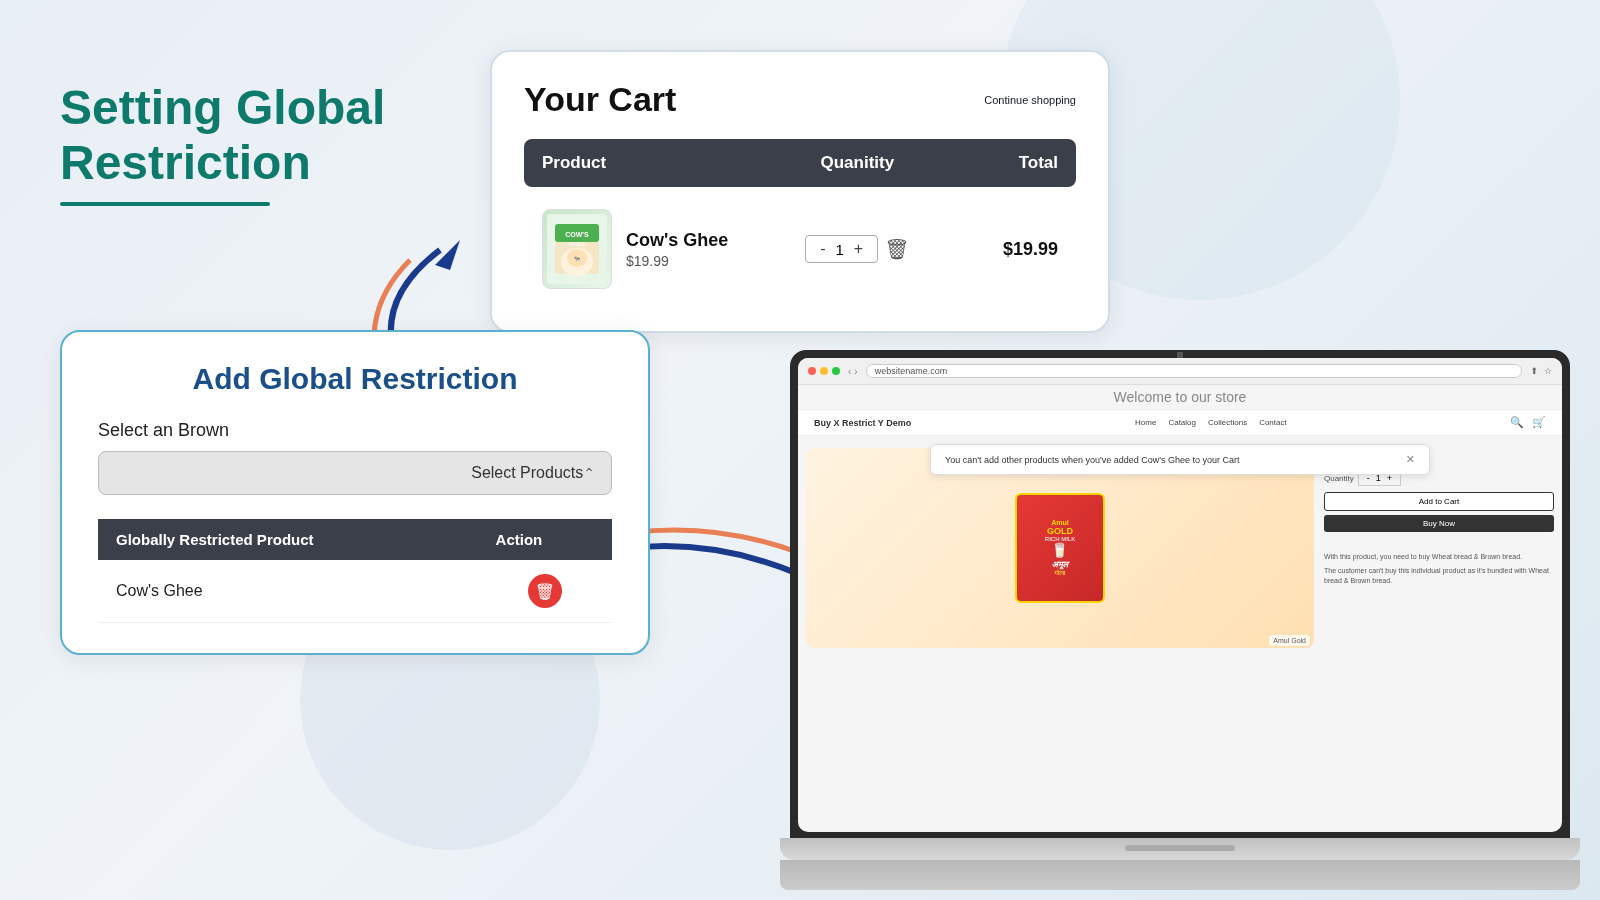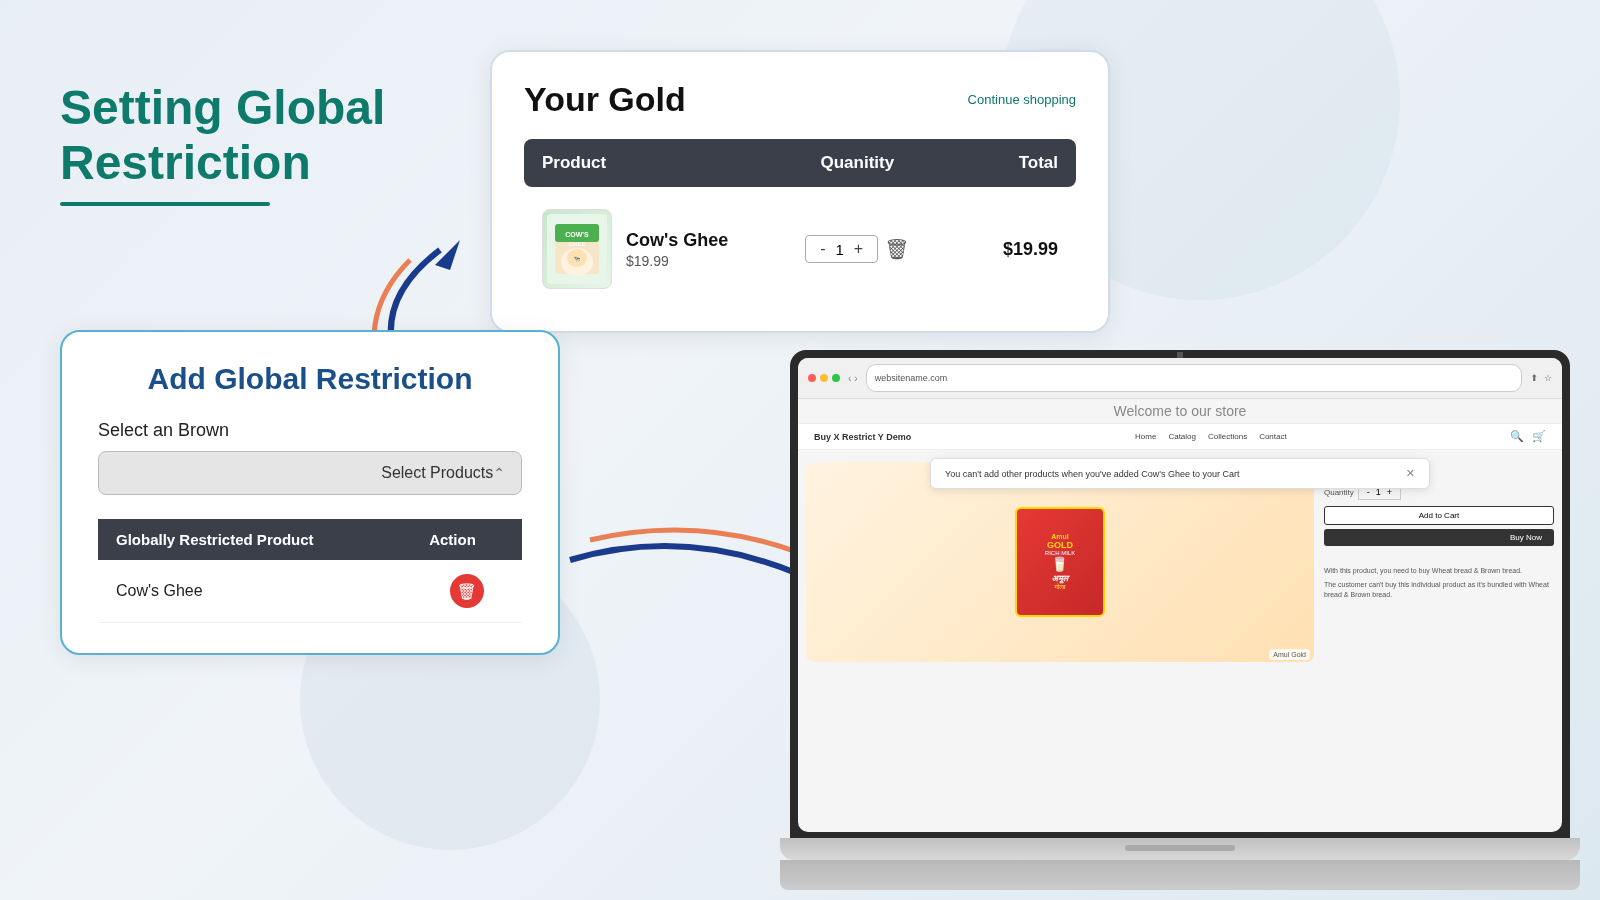--- a/index.html
+++ b/index.html
@@ -47,22 +47,22 @@
       justify-content: space-between;
       align-items: center;
       margin-bottom: 20px;
     }
     .cart-title {
       font-size: 34px;
       font-weight: 900;
       color: #111;
     }
     .cart-continue {
-      color: #0f766e;
-      font-size: 13px;
+      color: #0f172a;
+      font-size: 11px;
     }
     .cart-table-header {
       display: grid;
       grid-template-columns: 2fr 1.5fr 1fr;
       background: #3a3f4a;
       color: #fff;
       padding: 14px 18px;
       border-radius: 8px;
       font-size: 17px;
       font-weight: 600;
@@ -135,21 +135,21 @@
       font-size: 18px;
       font-weight: 700;
       color: #111;
     }
 
     
     .restriction-card {
       position: absolute;
       top: 330px;
       left: 60px;
-      width: 500px;
+      width: 590px;
       background: #fff;
       border-radius: 20px;
       border: 2px solid #5ab0d0;
       padding: 30px 36px;
       box-shadow: 0 4px 24px rgba(0,0,0,0.08);
     }
     .restriction-title {
       font-size: 30px;
       font-weight: 900;
       color: #1a4f8a;
@@ -277,21 +277,21 @@
       display: flex;
       gap: 3px;
       font-size: 10px;
       color: #888;
     }
     .address-bar {
       flex: 1;
       background: #fff;
       border: 1px solid #ccc;
       border-radius: 10px;
-      height: 28px;
+      height: 14px;
       display: flex;
       align-items: center;
       padding: 0 8px;
       font-size: 9px;
       color: #555;
     }
 
     
     .store-nav {
       background: #fff;
@@ -349,21 +349,21 @@
       text-align: center;
     }
     .btn-buy-now {
       background: #333;
       color: #fff;
       padding: 4px 12px;
       font-size: 8px;
       border-radius: 3px;
       cursor: pointer;
       width: 100%;
-      text-align: right;
+      text-align: center;
       margin-bottom: 20px;
     }
 
     
     svg.decorative-arrow {
       position: absolute;
       pointer-events: none;
     }
   </style>
 </head>
@@ -375,21 +375,21 @@
 <div style="position:absolute;top:80px;left:60px;">
   <div style="color:#0d7a6b;font-size:48px;font-weight:900;line-height:1.15;max-width:340px;">
     <div>Setting Global</div>
     <div>Restriction</div>
   </div>
   <div style="width:210px;height:4px;background:#0d7a6b;margin-top:12px;border-radius:2px;"></div>
 </div>
 
 <div class="cart-card">
   <div class="cart-header">
-    <span class="cart-title">Your Gold</span>
+    <span class="cart-title">Your Cart</span>
     <span class="cart-continue" style="cursor:pointer;">Continue shopping</span>
   </div>
   <div class="cart-table-header">
     <span class="col-product">Product</span>
     <span class="col-qty">Quanitity</span>
     <span class="col-total">Total</span>
   </div>
   <div class="cart-row">
     <div class="cart-product-info">
       <div class="product-image-box">

